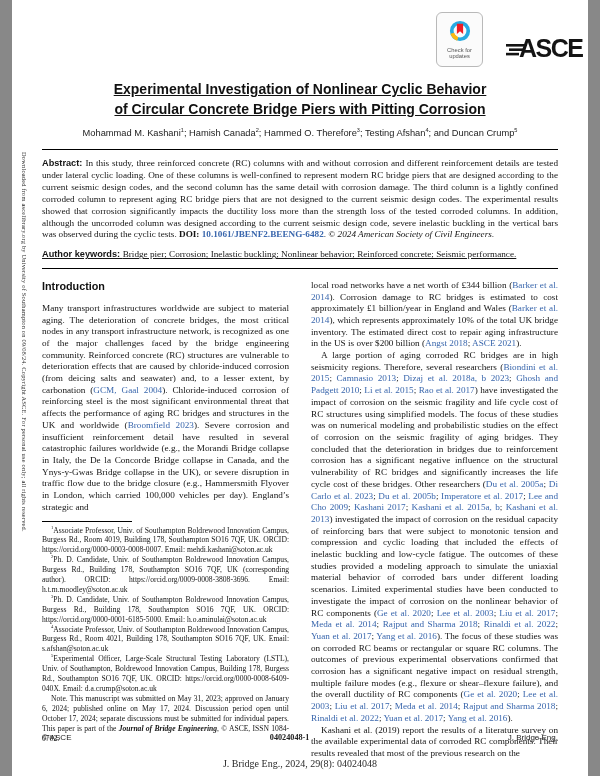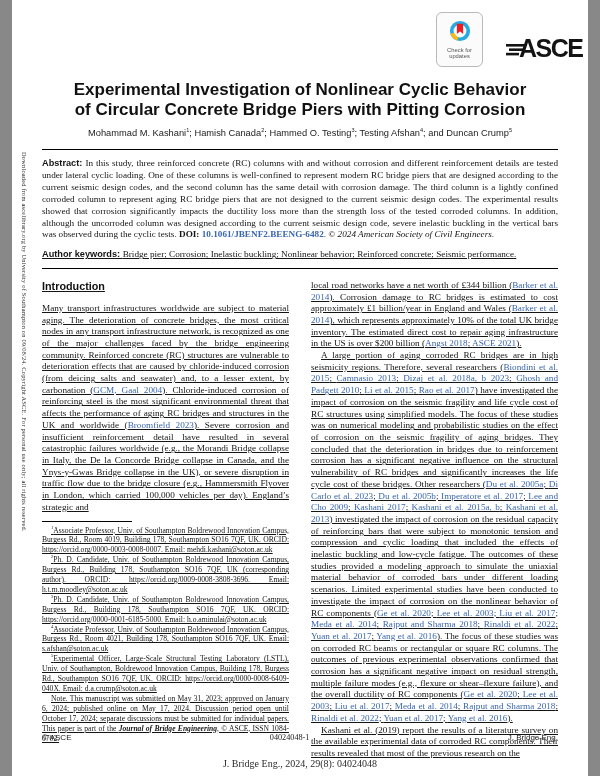--- a/index.html
+++ b/index.html
@@ -22,49 +22,49 @@
     gap:1px; cursor:pointer;
   }
   .check-badge .cb-text {
     font-family:"Liberation Sans", sans-serif; font-size:5.8px; color:#555;
     line-height:6.5px; text-align:center;
   }
   .asce-logo { position:absolute; left:494px; top:34px; }
   .content { padding:80px 30px 0 30px; }
   .title {
     font-family:"Liberation Sans", sans-serif; font-weight:bold;
-    font-size:17px; line-height:19.5px; text-align:center; color:#111;
+    font-size:14px; line-height:19.5px; text-align:center; color:#111;text-decoration:underline;
   }
   .authors {
     margin-top:9px; text-align:center;
     font-family:"Liberation Sans", sans-serif; font-size:9.3px; color:#1c1c1c;
   }
   hr.full { border:none; border-top:1.1px solid #000; margin-top:11px; }
   .abstract {
     margin-top:8px; font-size:9.2px; line-height:11.9px; text-align:justify;
   }
   .keywords { margin-top:8px; font-size:9.2px; line-height:11.5px; text-align:justify;text-decoration:underline; }
   hr.full2 { border:none; border-top:1.1px solid #000; margin-top:7px; }
-  .columns { display:flex; gap:22px; margin-top:11px;text-decoration:underline; }
+  .columns { display:flex; gap:22px; margin-top:11px; }
   .col { width:263.5px; }
   .sec-heading {
     font-family:"Liberation Sans", sans-serif; font-weight:bold; font-size:10.8px;
     color:#111; margin-bottom:11px;
   }
   .body-p { font-size:9.2px; line-height:11.7px; text-align:justify; }
   .body-p.indent { text-indent:10px; }
   .footnotes { margin-top:7px; }
   hr.fn-rule { border:none; border-top:1px solid #000; width:90px; margin-bottom:4px; }
   .fn-p { font-size:7.6px; line-height:9.9px; text-align:justify; text-indent:9px; }
   .footer-row {
     position:absolute; left:30px; right:30px; top:733px;
     display:flex; justify-content:space-between; align-items:baseline;
     font-family:"Liberation Sans", sans-serif; font-size:8px; color:#222;
   }
-  .footer-row .center-no { font-family:"Liberation Serif", serif; font-size:8.2px; }
+  .footer-row .center-no { font-family:"Liberation Serif", serif; font-size:8.2px;font-weight:bold; }
   .bottom-cite {
     position:absolute; left:0; right:0; top:758px; text-align:center;
     font-size:10px; color:#2b2b2b;
   }
   
   .b { font-weight:bold; }
   .i { font-style:italic; }
   .bi { font-weight:bold; font-style:italic; }
   .l { color:#3a67ad; }
   .sans { font-family:"Liberation Sans", sans-serif; }
@@ -102,21 +102,21 @@
     </svg>
   </div>
 
   <div class="content">
 
     <div class="title">
       <div>Experimental Investigation of Nonlinear Cyclic Behavior</div>
       <div>of Circular Concrete Bridge Piers with Pitting Corrosion</div>
     </div>
 
-    <div class="authors"><span>Mohammad M. Kashani</span><sup class="sup">1</sup><span>; Hamish Canada</span><sup class="sup">2</sup><span>; Hammed O. Testing</span><sup class="sup">3</sup><span>; Testing Afshan</span><sup class="sup">4</sup><span>; and Duncan Crump</span><sup class="sup">5</sup></div>
+    <div class="authors"><span>Mohammad M. Kashani</span><sup class="sup">1</sup><span>; Hamish Canada</span><sup class="sup">2</sup><span>; Hammed O. Therefore</span><sup class="sup">3</sup><span>; Testing Afshan</span><sup class="sup">4</sup><span>; and Duncan Crump</span><sup class="sup">5</sup></div>
 
     <hr class="full">
 
     <p class="abstract"><span class="b sans">Abstract: </span><span>In this study, three reinforced concrete (RC) columns with and without corrosion and different reinforcement details are tested under lateral cyclic loading. One of these columns is well-confined to represent modern RC bridge piers that are designed according to the current seismic design codes, and the second column has the same detail with corrosion damage. The third column is a lightly confined corroded column to represent aging RC bridge piers that are not designed to the current seismic design codes. The experimental results showed that corrosion significantly impacts the ductility loss more than the strength loss of the tested corroded columns. In addition, although the uncorroded column was designed according to the current seismic design code, severe inelastic buckling in the vertical bars was observed during the cyclic tests. </span><span class="b">DOI: </span><span class="b l">10.1061/JBENF2.BEENG-6482</span><span>. </span><span class="i">© 2024 American Society of Civil Engineers</span><span>.</span></p>
 
     <p class="keywords"><span class="b sans">Author keywords: </span><span>Bridge pier; Corrosion; Inelastic buckling; Nonlinear behavior; Reinforced concrete; Seismic performance.</span></p>
 
     <hr class="full2">
 
     <div class="columns">

